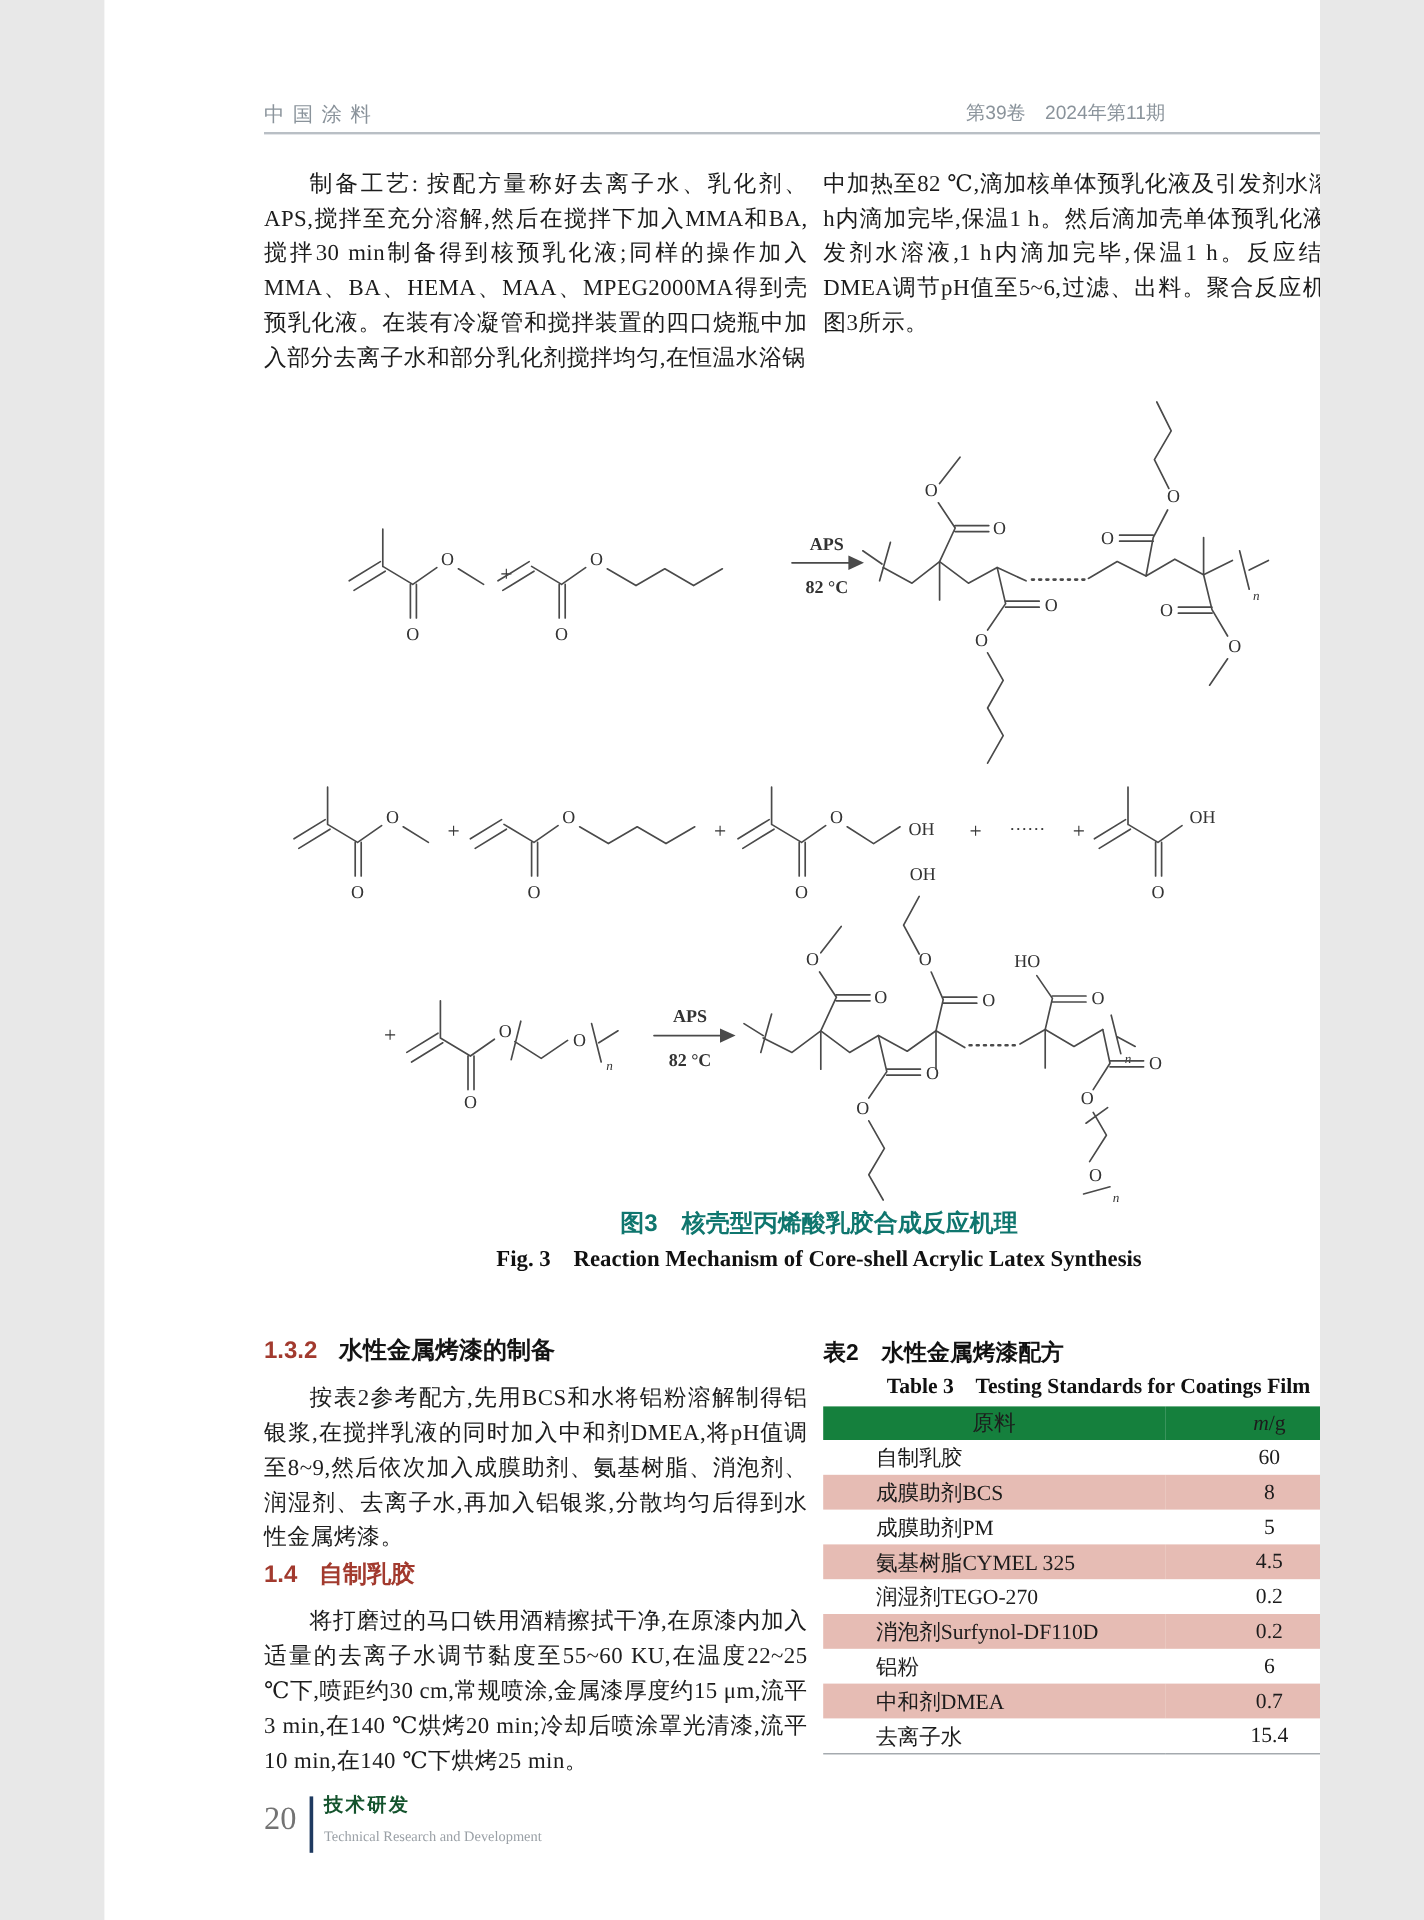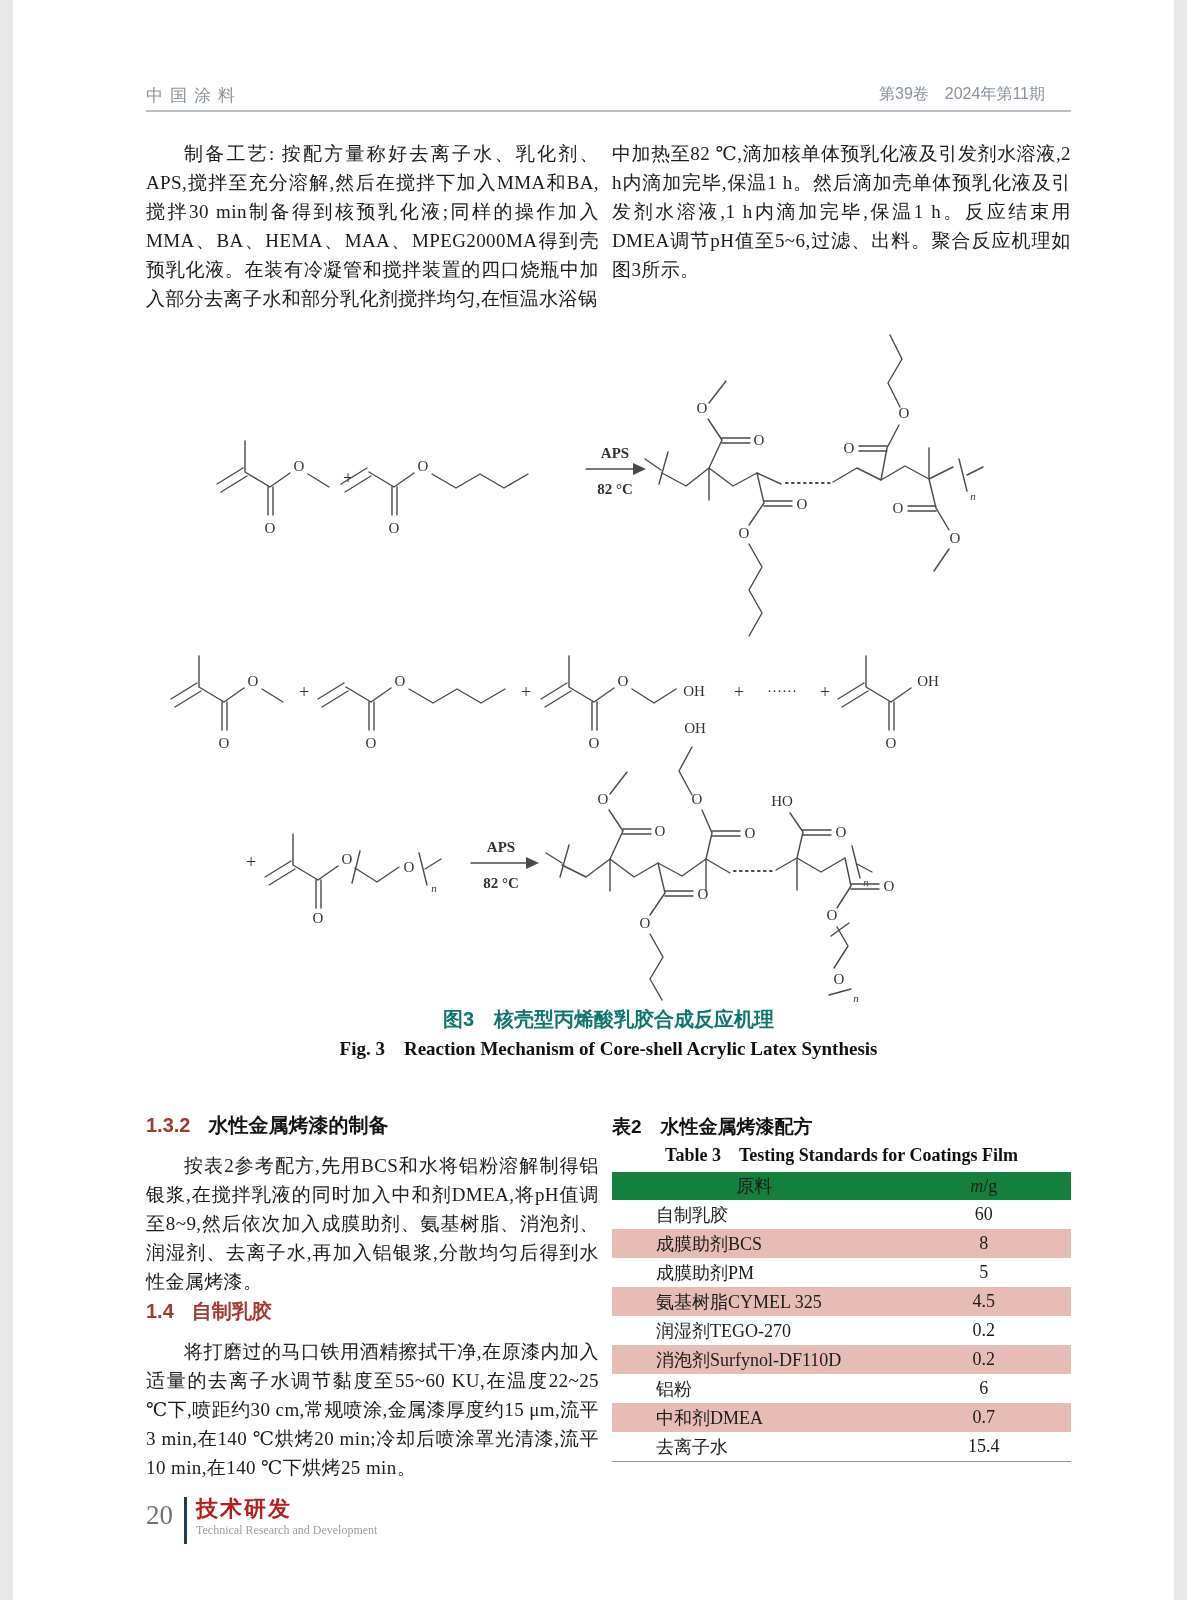--- a/index.html
+++ b/index.html
@@ -1,16 +1,16 @@
 <!DOCTYPE html>
 <html><head>
 <meta charset="utf-8">
 <style>
   html,body{margin:0;padding:0;background:#e8e8e8;}
-  .page{position:relative;width:1161px;height:1600px;background:#ffffff;margin:0 auto;
+  .page{position:relative;width:1013px;height:1600px;background:#ffffff;margin:0 auto;
         font-family:"Liberation Serif","DejaVu Serif",serif;color:#1c1c1c;overflow:hidden;text-decoration:underline;}
   .abs{position:absolute;}
   
   .hdr-journal{left:133px;top:84px;font-family:"Liberation Sans","DejaVu Sans",sans-serif;
                font-size:17px;color:#8a939b;letter-spacing:7px;}
   .hdr-issue{right:129px;top:84px;font-family:"Liberation Sans","DejaVu Sans",sans-serif;
              font-size:16px;color:#8a939b;}
   .hdr-rule{left:133px;top:110px;width:925px;height:2px;background:#b9bfc5;}
   
   .para{font-size:19px;line-height:29px;text-align:justify;letter-spacing:0.4px;}
@@ -43,21 +43,21 @@
   .data-table thead th{height:28px;background:#15803d;}
   .data-table .name{width:62%;text-align:left;padding-left:44px;}
   .data-table .val{width:38%;text-align:center;}
   .data-table thead .name{text-align:center;padding-left:0;}
   .data-table tr.alt{background:#e6bcb4;}
   .data-table tbody{border-bottom:1.5px solid #8f969c;}
   
   .pg-num{left:133px;top:1500px;font-size:27px;color:#737373;}
   .ftr-bar{left:171px;top:1497px;width:3px;height:47px;background:#1f3a60;}
   .ftr-cn{left:183px;top:1494px;font-family:"Liberation Sans","DejaVu Sans",sans-serif;
-          font-weight:bold;font-size:22px;color:#b91c1c;letter-spacing:2px;text-align:right;}
+          font-weight:bold;font-size:16px;color:#14532d;letter-spacing:2px;text-align:right;}
   .ftr-en{left:183px;top:1523px;font-size:12px;color:#9aa0a6;}
 </style>
 </head>
 <body>
 
 <div class="page">
 
   <div class="abs hdr-journal">中国涂料</div>
   <div class="abs hdr-issue">第39卷　2024年第11期</div>
   <div class="abs hdr-rule"></div>

